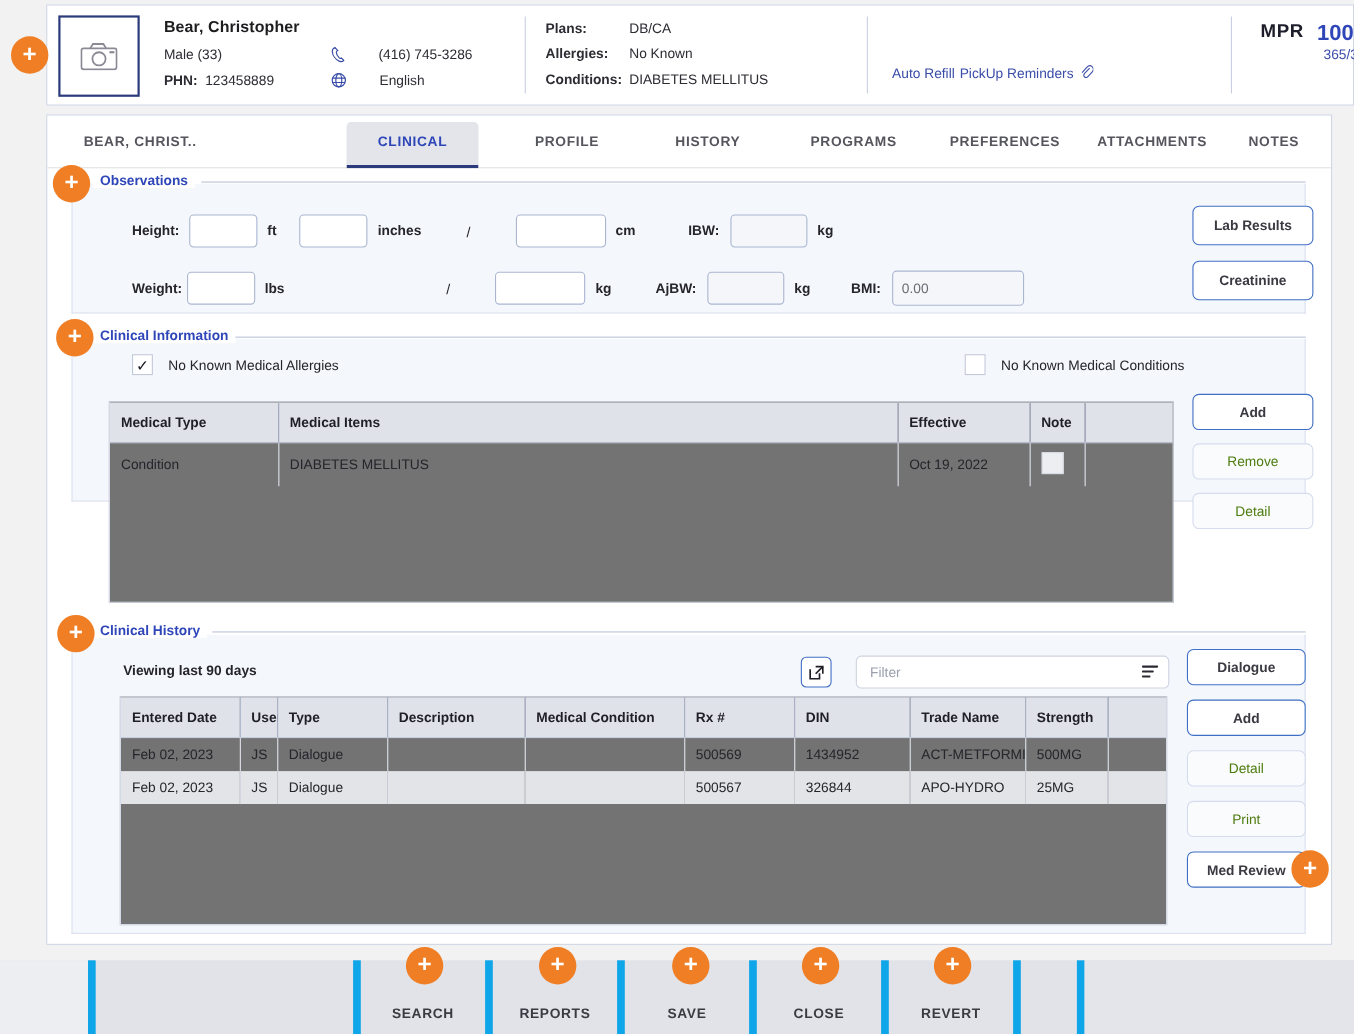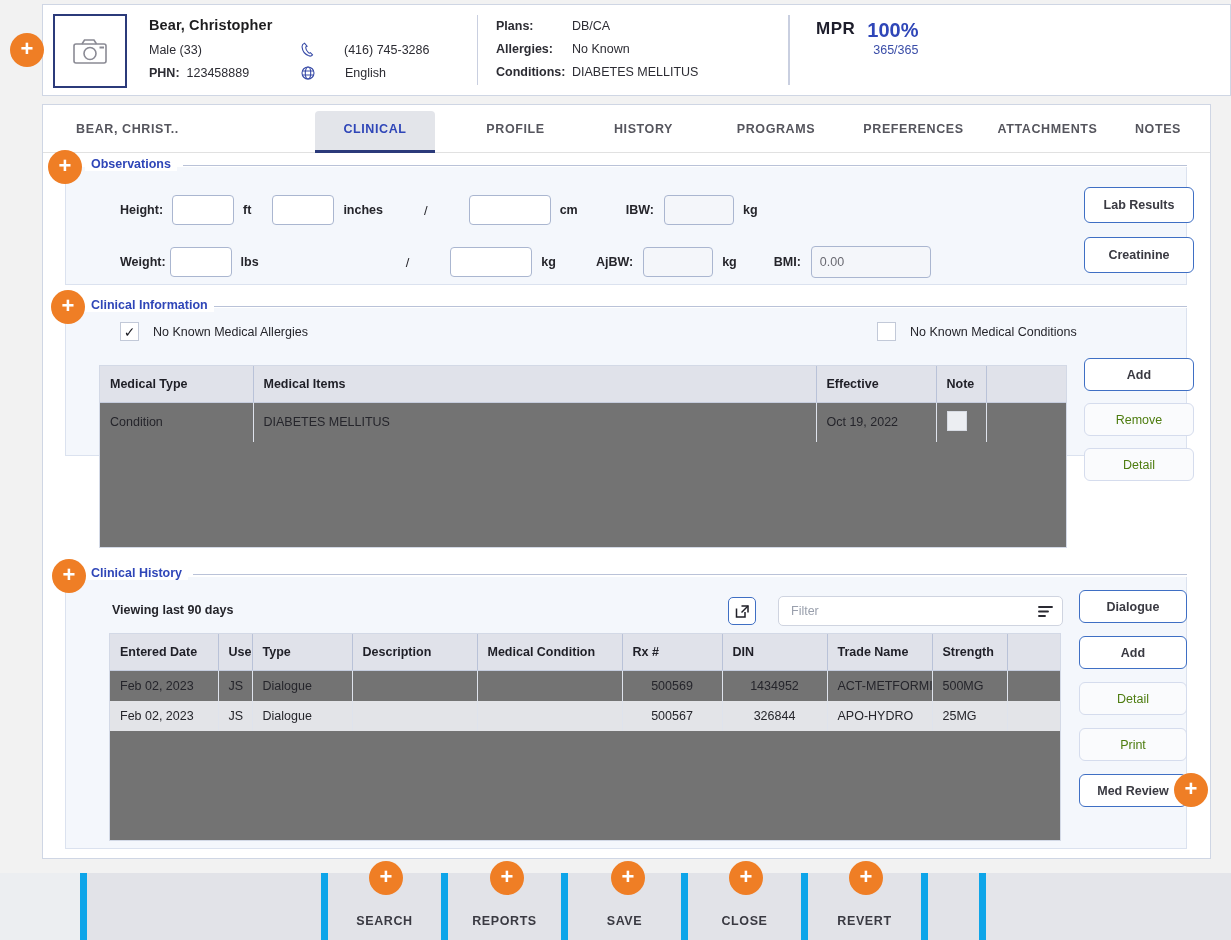--- a/index.html
+++ b/index.html
@@ -108,21 +108,21 @@
     text-align: left; padding: 10px 10px; border-right: 1px solid #b9c2d8;
     border-bottom: 1px solid #c6cdde; height: 36px; white-space: nowrap;
     overflow: hidden;
   }
   table.g td {
     font-size: 12.5px; color: #25252b; padding: 8px 10px; height: 30px;
     border-right: 1px solid #dfe3ec; white-space: nowrap;
     overflow: hidden; text-overflow: clip;
   }
   tr.alt td { background: #e3e4e8; }
-  td.num { text-align: center; padding-right: 16px; }
+  td.num { text-align: left; padding-right: 16px; }
   .notebox { width: 20px; height: 20px; background: #eceef2; border: 1px solid #d7dbe3; display: inline-block; }
 
   .chk {
     width: 19px; height: 19px; background: #fff; border: 1px solid #c2c9d8;
     display: inline-flex; align-items: center; justify-content: center;
     font-size: 14px; color: #1b1b22; cursor: pointer;
   }
   .chklabel { font-size: 12.5px; color: #25252b; margin-left: 14px; }
 
   .filter-wrap {
@@ -214,20 +214,31 @@
         <span>No Known</span>
       </div>
       <div class="plans-row">
         <span class="k">Conditions:</span>
         <span>DIABETES MELLITUS</span>
       </div>
     </div>
 
     <div class="vsep"></div>
 
+    <div class="links-block">
+      <div class="lnk">Auto Refill</div>
+      <div class="lnk lnk2">
+        <span>PickUp Reminders</span>
+        <span style="margin-left:6px">
+          <svg width="12" height="14" viewBox="0 0 12 14">
+              <path d="M8.6 4 L4 8.8c-1 1-1 2.4 0 3.2 0.9 0.8 2.2 0.6 3-0.3l4-4.3c1.4-1.5 1.2-3.6-0.2-4.8-1.4-1.2-3.4-0.9-4.6 0.5L1.7 8" fill="none" stroke="#3a4da8" stroke-width="1"></path>
+            </svg>
+        </span>
+      </div>
+    </div>
 
     <div class="vsep"></div>
 
     <div class="mpr-block">
       <div class="mpr-label">MPR</div>
       <div class="mpr-nums">
         <div class="mpr-pct">100%</div>
         <div class="mpr-sub">365/365</div>
       </div>
     </div>

